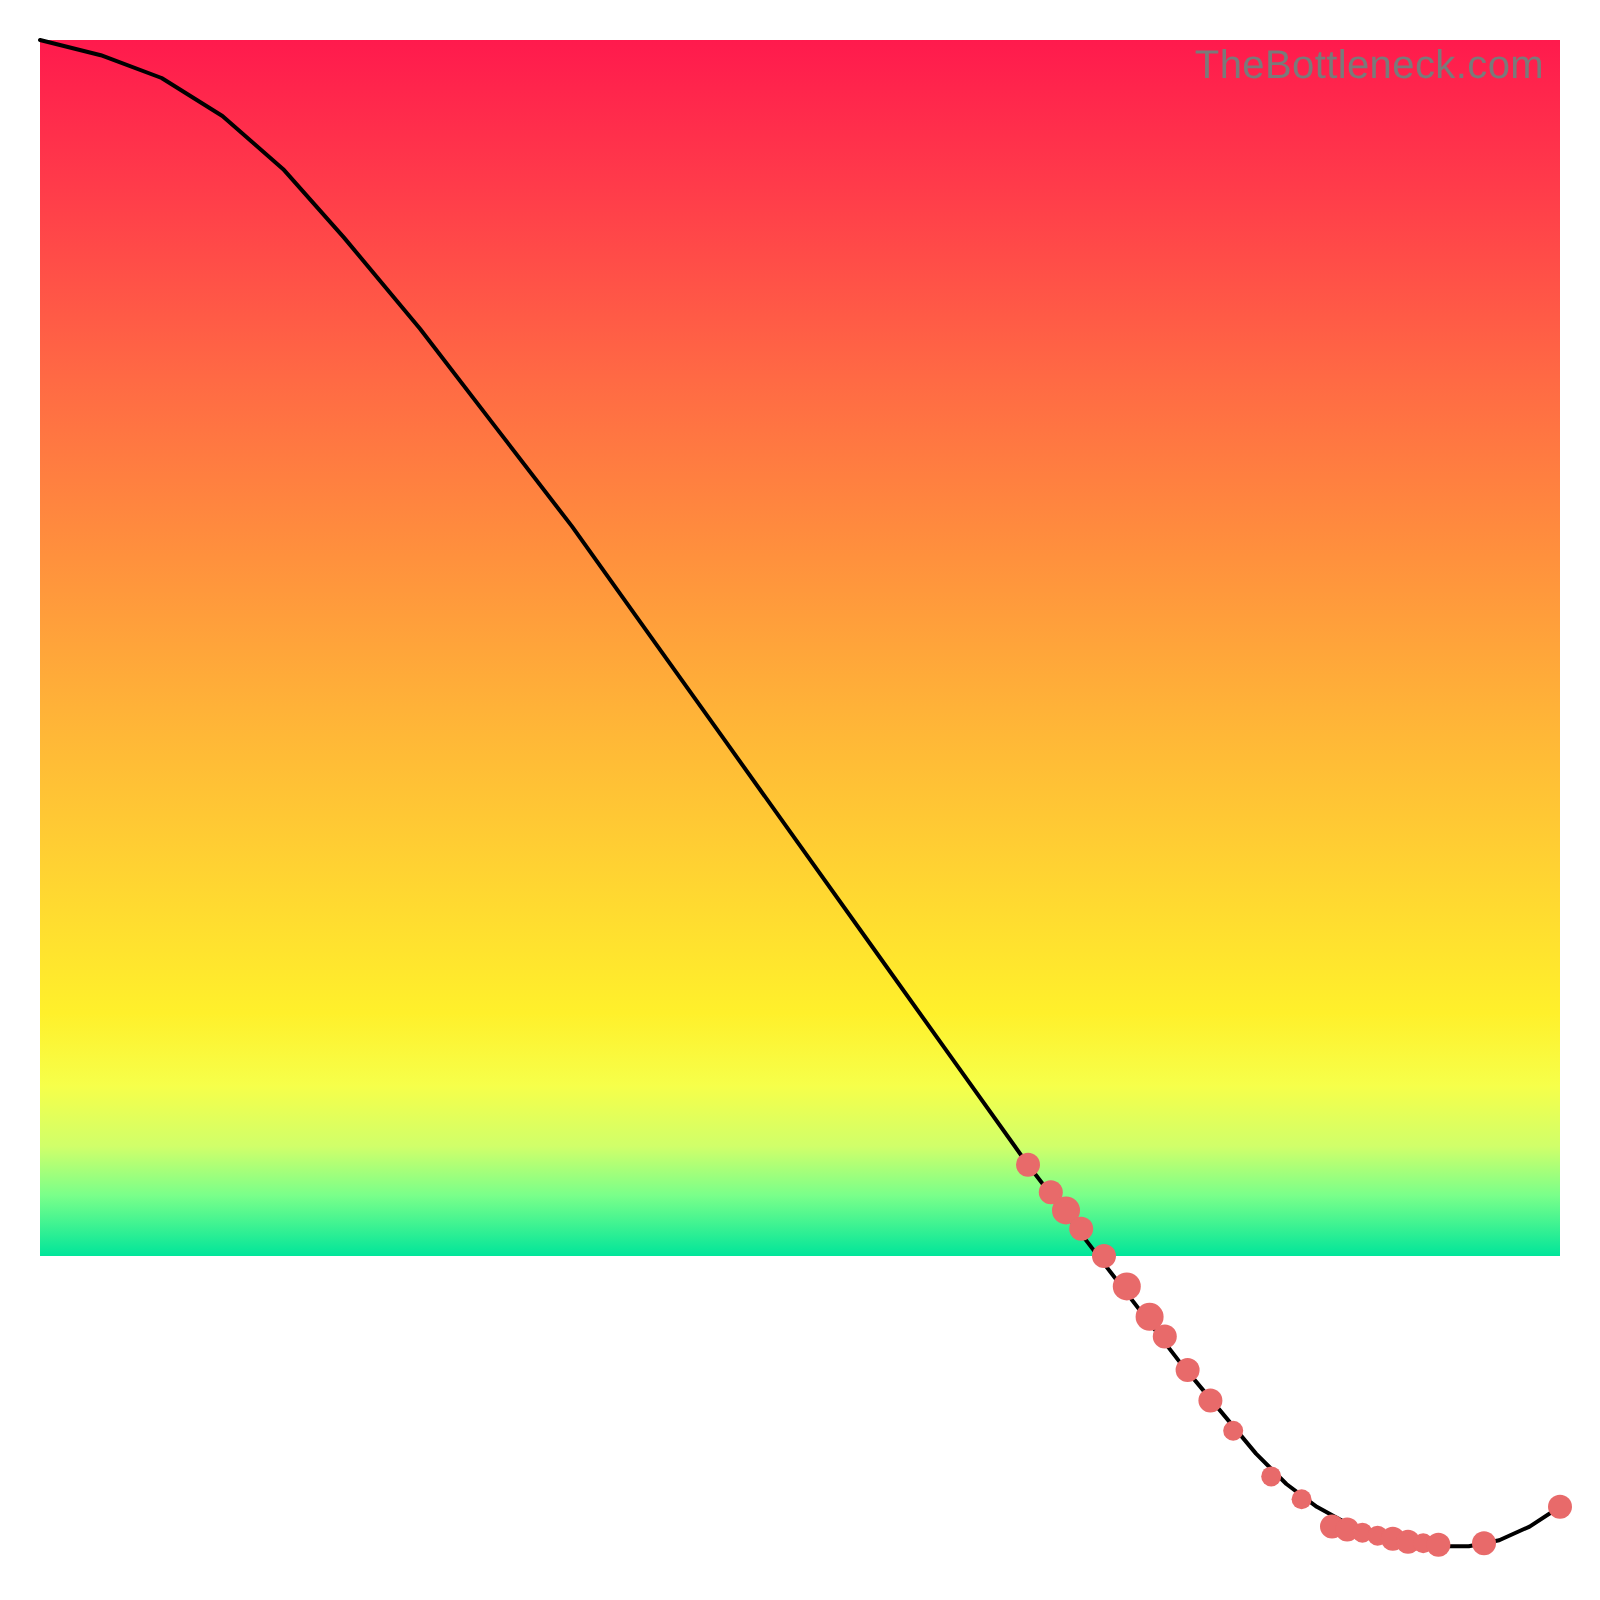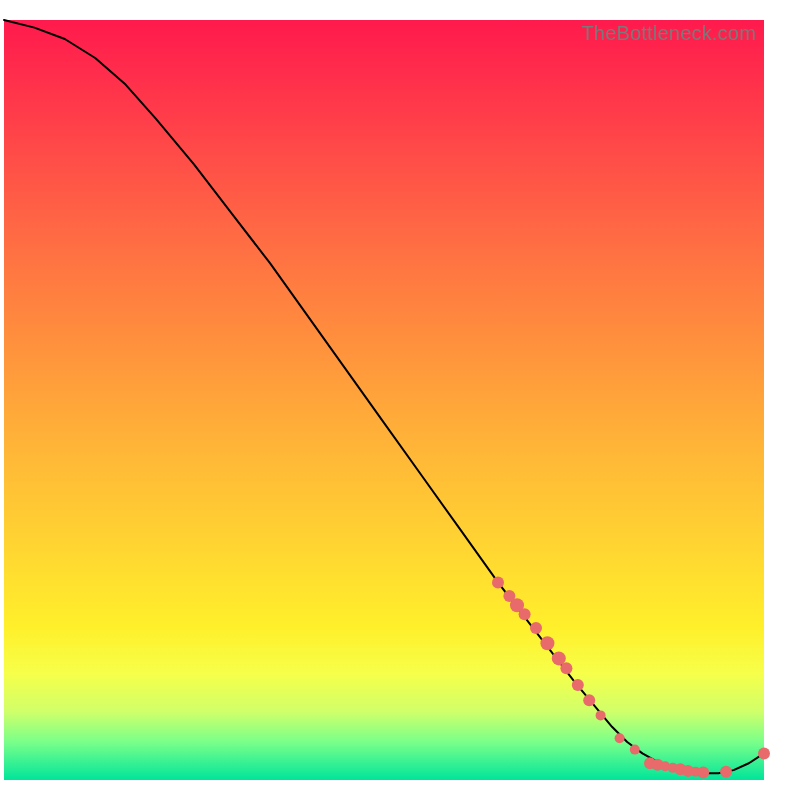--- a/index.html
+++ b/index.html
@@ -11,24 +11,24 @@
     font-family: Arial, Helvetica, sans-serif;
   }
   .chart-root {
     position: relative;
     width: 800px;
     height: 800px;
     box-sizing: border-box;
   }
   .plot-area {
     position: absolute;
-    left: 4px;
+    left: 20px;
     top: 20px;
     width: 760px;
-    height: 760px;
+    height: 608px;
     background: linear-gradient(
       to bottom,
       #ff1a4d 0%,
       #ff3b4a 12%,
       #ff6a44 28%,
       #ff8a3e 40%,
       #ffb238 55%,
       #ffd232 68%,
       #fff02b 80%,
       #f6ff4a 86%,

